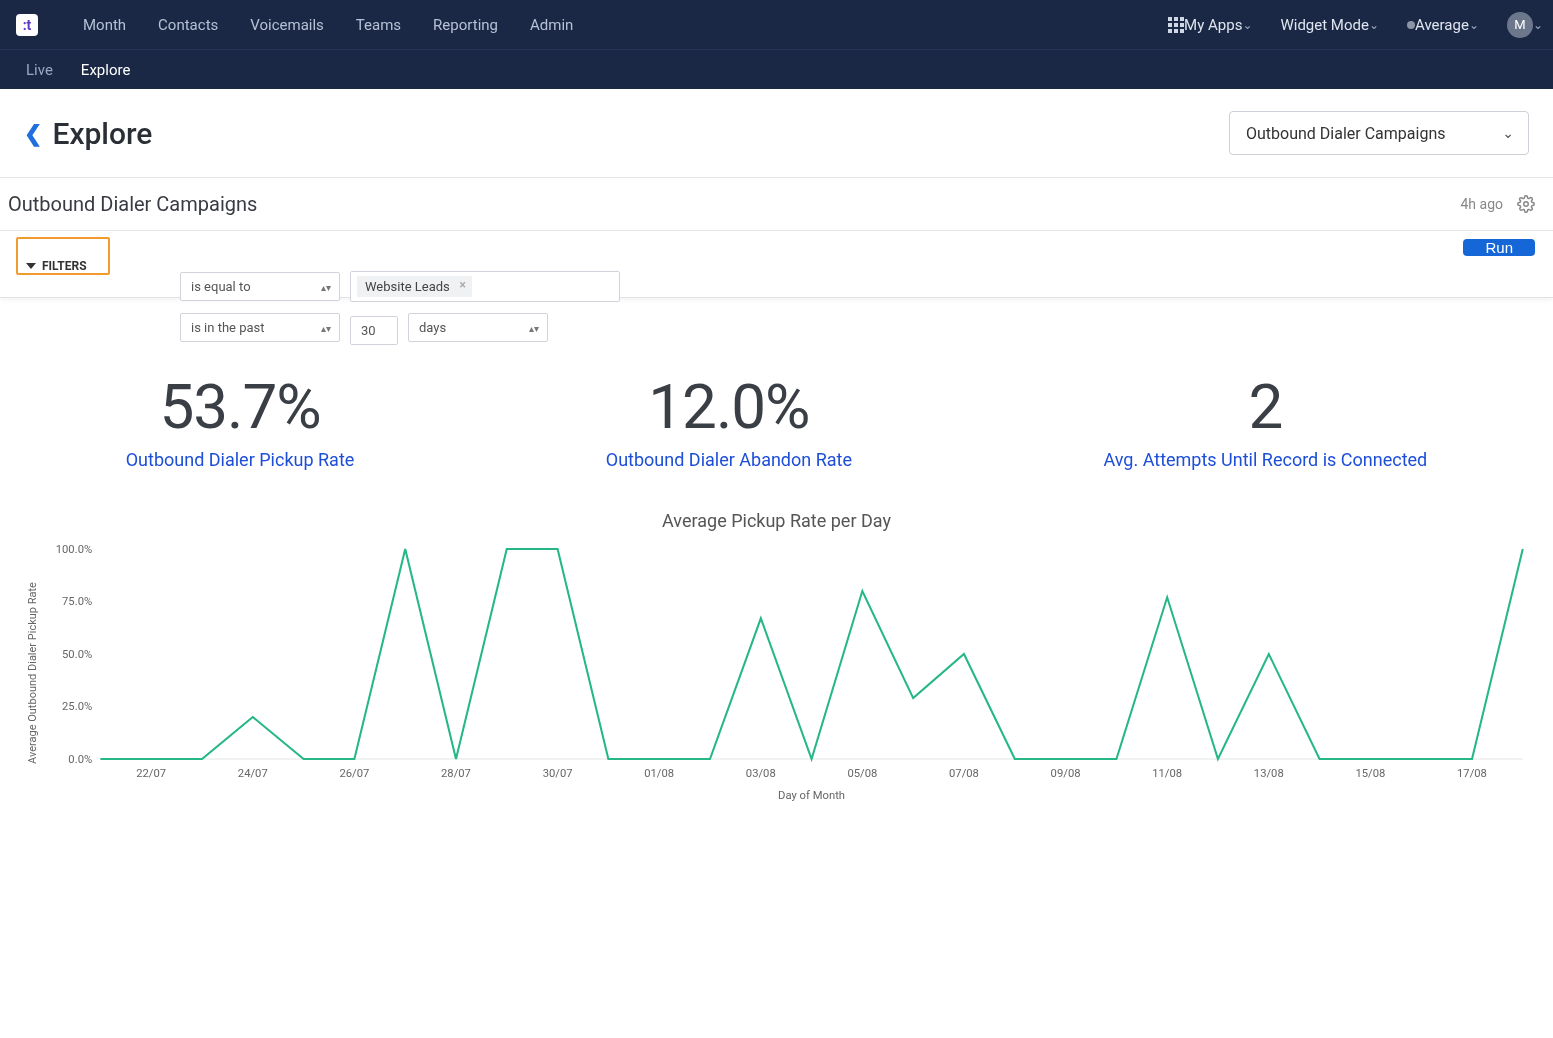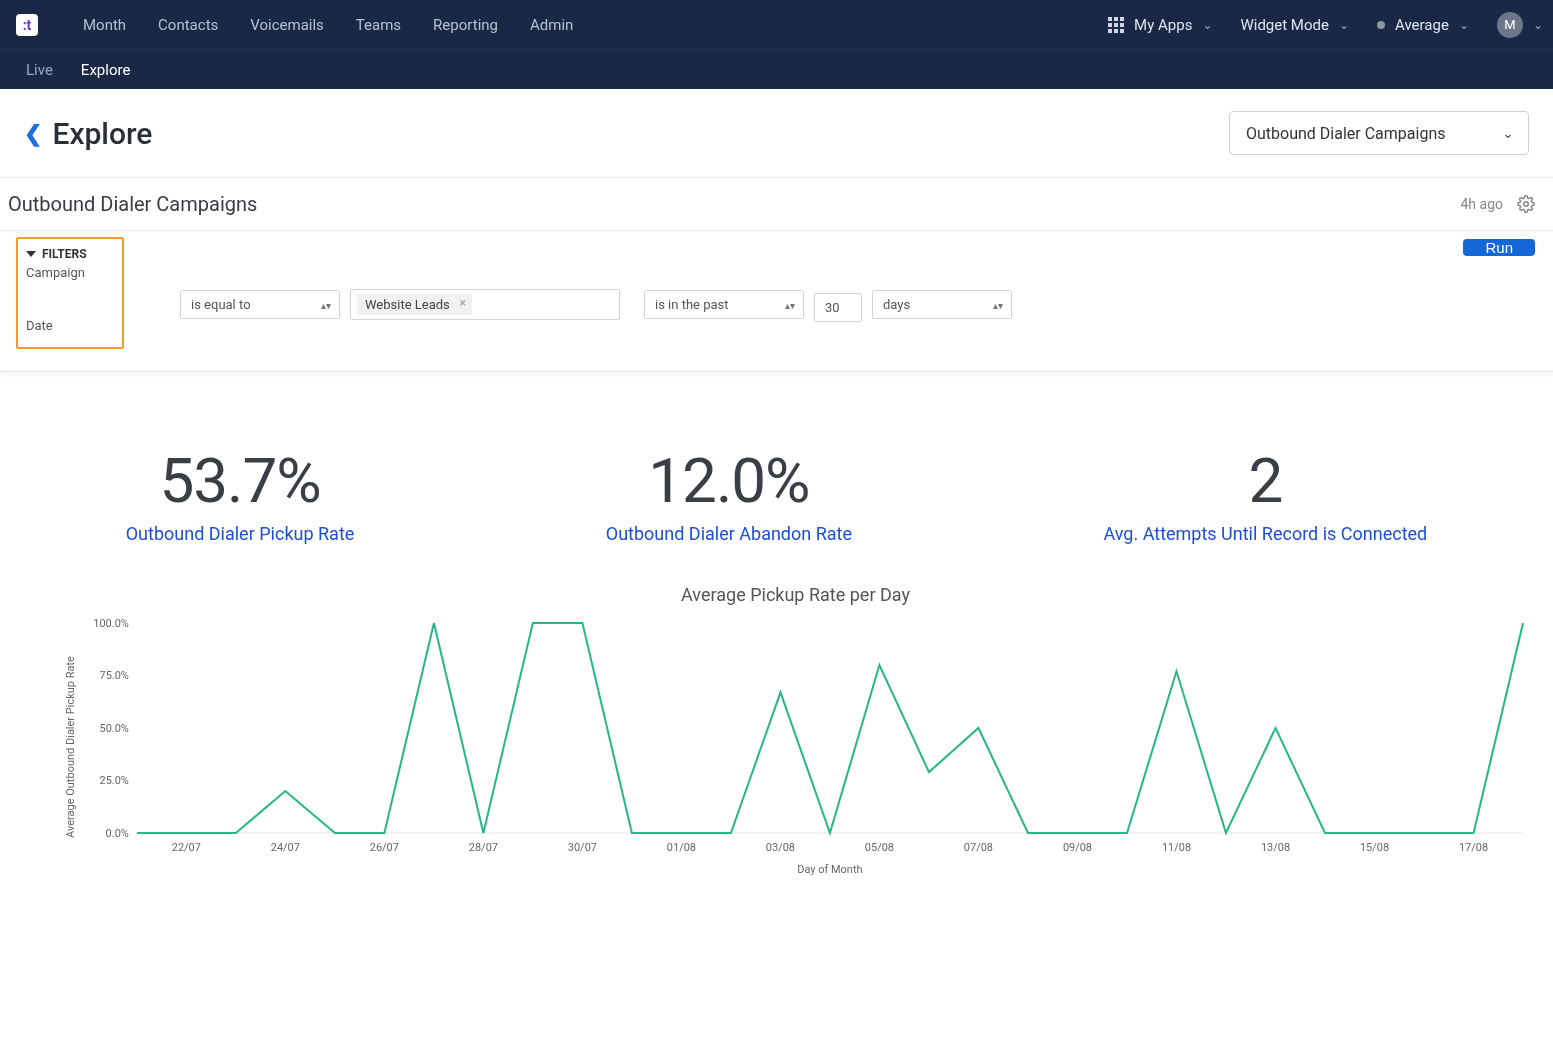--- a/index.html
+++ b/index.html
@@ -7,21 +7,21 @@
   body { transform-origin: 0 0; }
 
   
   .topbar { background: #1a2845; height: 49px; display: flex; align-items: center; padding: 0 10px; color: #b7c0d4; }
   .logo { width: 22px; height: 22px; background: #fff; border-radius: 4px; display: flex; align-items: center; justify-content: center; color: #5b3cc4; font-weight: 700; font-size: 14px; margin-right: 45px; margin-left: 6px;}
   .nav-main { display: flex; gap: 32px; font-size: 15px; }
   .nav-main a { color: #b7c0d4; text-decoration: none; }
   .topbar-right { margin-left: auto; display: flex; align-items: center; gap: 28px; font-size: 15px; color: #dfe4ee;}
   .grid-icon { display: inline-grid; grid-template-columns: repeat(3,4px); grid-auto-rows: 4px; gap: 2px; }
   .grid-icon span { background: #cfd6e4; }
-  .tb-item { display: flex; align-items: center; gap: 10px; cursor: pointer; }
+  .tb-item { display: flex; align-items: center; cursor: pointer; }
   .chev { font-size: 12px; color: #9aa6bf; }
   .status-dot { width: 8px; height: 8px; border-radius: 50%; background: #8c94a6; display:inline-block;}
   .avatar { width: 26px; height: 26px; border-radius: 50%; background: #6c778c; color: #fff; display:flex; align-items:center; justify-content:center; font-size:13px;}
   
   .subnav { background: #1a2845; border-top: 1px solid #243354; height: 40px; display:flex; align-items:center; gap: 28px; padding-left: 26px; font-size: 15px; color:#9aa6bf;}
   .subnav a { color:#9aa6bf; text-decoration:none;}
   .subnav a.active { color:#fff; }
 
   
   .page-head { display:flex; align-items:center; justify-content:space-between; padding: 22px 24px 22px 24px; border-bottom:1px solid #e4e6ea;}
@@ -33,47 +33,47 @@
 
   
   .section-head { display:flex; align-items:center; justify-content:space-between; padding: 14px 18px 14px 8px; border-bottom:1px solid #e4e6ea;}
   .section-title { font-size:20px; color:#383c42; }
   .section-meta { display:flex; align-items:center; gap:14px; color:#888; font-size:14px;}
   .gear { width:18px; height:18px; color:#888; cursor:pointer;}
 
   
   .filters-zone { position:relative; padding: 6px 16px 22px 16px; border-bottom:1px solid #e0e2e6; box-shadow: 0 3px 4px rgba(0,0,0,.04);}
   .run-btn { position:absolute; top:8px; right:18px; background:#1566d6; color:#fff; border:none; border-radius:4px; font-size:15px; padding:0 22px; cursor:pointer;}
-  .filters-box { border:2px solid #f29b2e; border-radius:2px; padding:8px 0 0 0; width: 108px; position:relative;}
+  .filters-box { border:2px solid #f29b2e; border-radius:2px; padding:20px 0 0 0; width: 94px; position:relative;}
   .filters-label-row { display:flex; align-items:center; gap:6px; font-size:12px; font-weight:700; color:#333; padding-left:8px;}
   .tri { display:inline-block; width:0;height:0;border-left:5px solid transparent;border-right:5px solid transparent;border-top:6px solid #333;}
   .filter-name { font-size:13px; color:#555; padding:4px 0 4px 8px; width:150px;}
   .filters-box .filter-name { width: auto; }
   
-  .controls-rows { position:absolute; left: 180px; top: 56px; display:flex; flex-direction:row; gap: 24px;}
+  .controls-rows { position:absolute; left: 180px; top: 40px; display:flex; flex-direction:column; gap: 8px;}
   .ctrl-row { display:flex; align-items:center; gap:10px;}
   .sel { border:1px solid #d0d4da; background:#fff; color:#555; font-size:13px; padding:6px 26px 6px 10px; border-radius:2px; position:relative; min-width:160px; cursor:pointer;}
   .sel.small { min-width:48px; padding-right:14px;margin-top:6px;}
   .sel.med { min-width:140px;}
   .sel .dd { position:absolute; right:8px; top:50%; transform:translateY(-50%); font-size:10px; color:#777;}
   .tagbox { border:1px solid #d0d4da; border-radius:2px; padding:4px 8px 4px 6px; min-width:270px; display:flex; align-items:center; background:#fff;}
   .tag { background:#f0f1f3; border-radius:0; padding:3px 22px 3px 8px; font-size:13px; color:#444; position:relative;}
   .tag .x { position:absolute; right:6px; top:2px; font-size:12px; color:#aaa; font-weight:700;}
 
   
   .filters-inner { display:flex; flex-direction:column; gap:30px; padding-bottom:10px;}
 
   
   .kpis { display:flex; justify-content:space-around; padding:72px 0 40px 0;}
   .kpi { text-align:center; }
   .kpi-value { font-size:62px; font-weight:400; color:#3a3f46; letter-spacing:-1px;}
   .kpi-label { font-size:18px; color:#1d4ed8; margin-top:6px;}
 
   
-  .chart-area { padding: 0 20px 10px 20px; margin-left: 38px;}
+  .chart-area { padding: 0 20px 10px 20px;}
   .chart-title { text-align:center; font-size:18px; color:#555; margin-bottom:12px;}
   .chart-wrap { display:flex; }
   .yaxis-label { writing-mode: vertical-rl; transform: rotate(180deg); font-size:11px; color:#666; text-align:center; padding-right:6px;}
   .chart-inner { flex:1; }
   svg.linechart { width:100%; height:260px; display:block;}
   .axis-line { stroke:#e4e6ea; stroke-width:1;}
   .series-line { fill:none; stroke:#25b784; stroke-width:2;}
   .tick-label { font-size:11px; fill:#666;}
   .xaxis-title { font-size:11px; fill:#666; text-anchor:middle;}
 </style>
@@ -149,24 +149,20 @@
   </div>
 </div>
 
 <div class="filters-zone">
   <button class="run-btn">Run</button>
 
   <div class="filters-box">
     <div class="filters-label-row">
       <span class="tri"></span>
       <span>FILTERS</span>
-    </div>
-    <div class="filters-inner">
-      <div class="filter-name">Campaign</div>
-      <div class="filter-name">Date</div>
     </div>
   </div>
 
   <div class="controls-rows">
     <div class="ctrl-row">
       <div class="sel">
         <span>is equal to</span>
         <span class="dd">▴▾</span>
       </div>
       <div class="tagbox">

